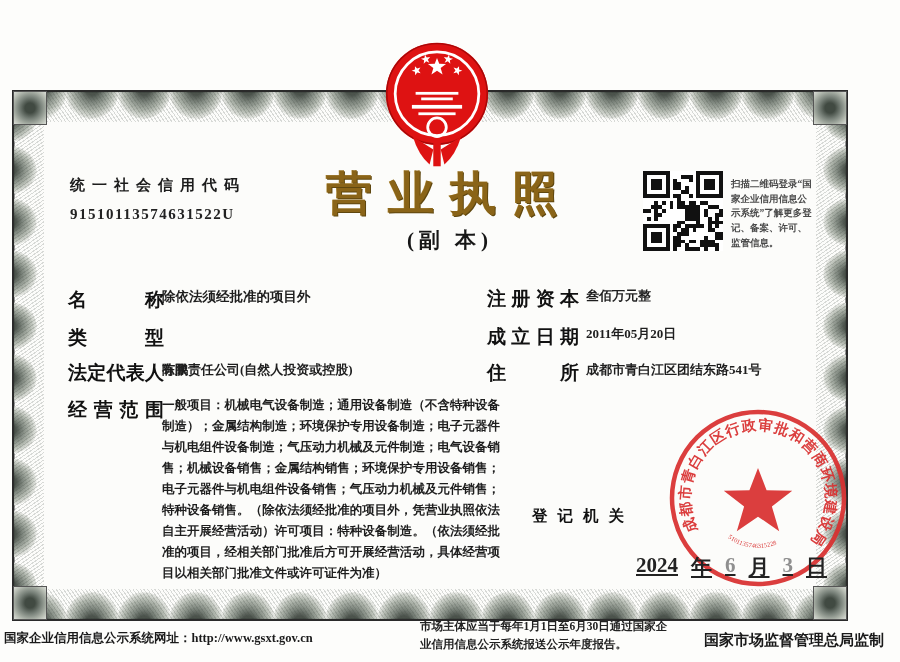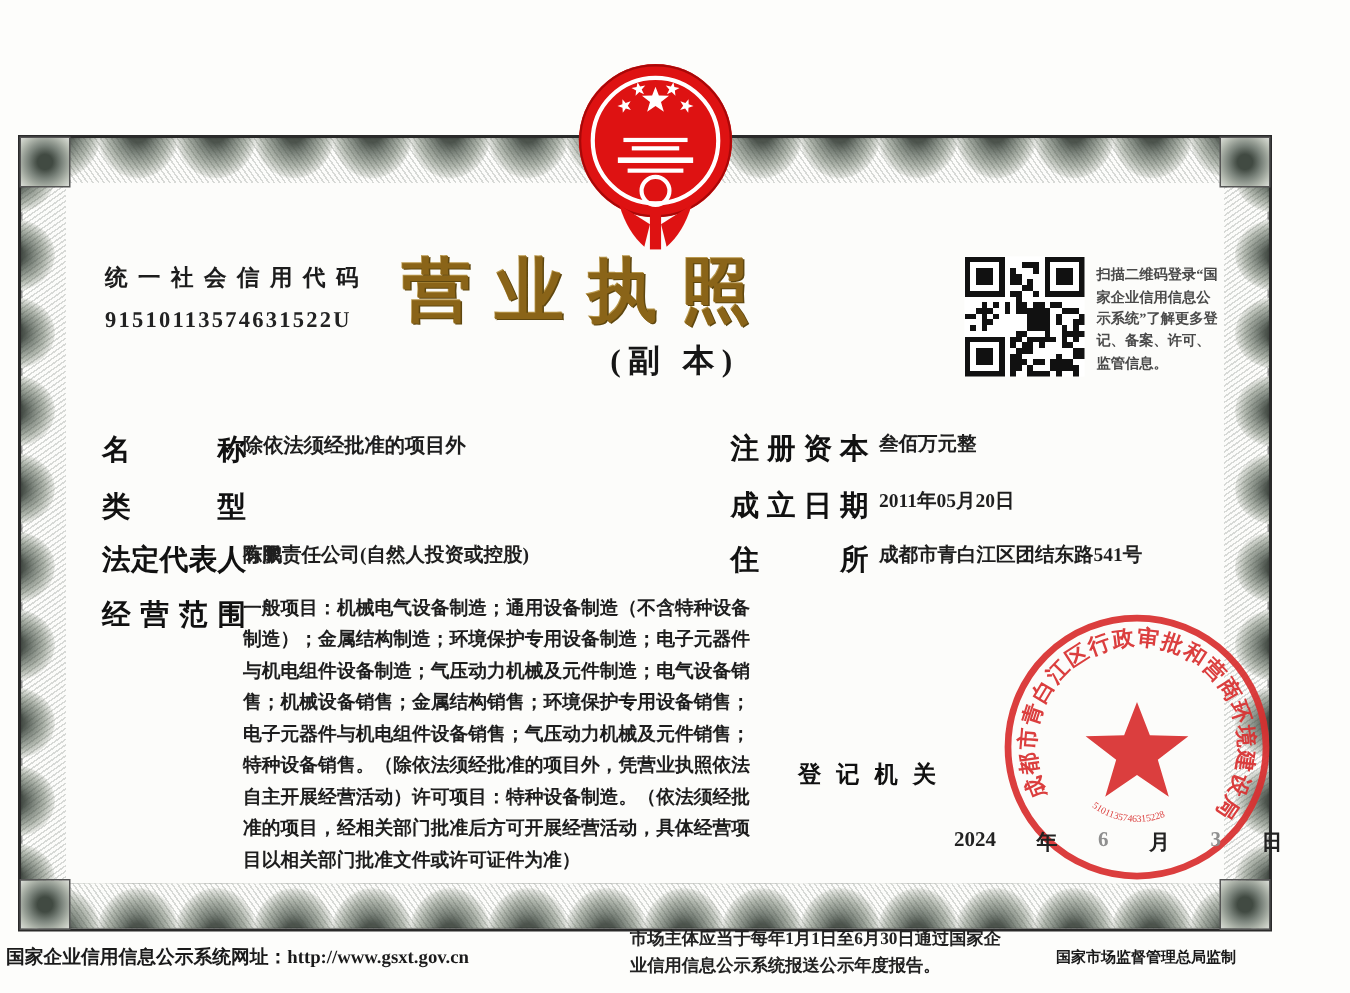--- a/index.html
+++ b/index.html
@@ -39,42 +39,42 @@
       radial-gradient(ellipse 30px 26px at 35px 26px,#39413a 0 7px,#6d766d 13px,#a9b0a6 21px,#e2e4df 27px,transparent 28px);
     background-size:auto,30px 52px;background-repeat:repeat,repeat-y;}
   .bcorner{width:32px;height:32px;position:absolute;
     background:radial-gradient(circle at 50% 50%,#414a42 0 5px,#79827a 11px,#b7bdb3 18px,#e6e8e3 24px);
     outline:1px solid #555;}
   .c-tl{left:0;top:0}.c-tr{right:0;top:0}.c-bl{left:0;bottom:0}.c-br{right:0;bottom:0}
 
   
   .codeLabel{left:70px;top:176px;font-size:15px;font-weight:700;letter-spacing:7px;color:#1c1c1c;}
   .codeVal{left:70px;top:206px;font-size:15px;font-weight:600;letter-spacing:1.5px;color:#222;}
-  .title{left:268px;top:163px;width:364px;font-size:46px;font-weight:700;
+  .title{left:268px;top:163px;width:364px;text-align:center;font-size:46px;font-weight:700;
     letter-spacing:16px;color:#8a6418;text-shadow:1px 1px 0 #5f470f, -0.5px -0.5px 0 #b9984d;}
   .subtitle{left:268px;top:226px;width:364px;text-align:center;font-size:21px;font-weight:700;
     letter-spacing:5px;color:#161616;}
   .qrbox{left:643px;top:171px;width:80px;height:80px;background:#fff;}
   .qrcap{left:731px;top:177px;width:82px;font-size:9.5px;line-height:1.55;font-weight:600;color:#4a4a4a;}
 
   
   .flabel{font-size:19px;font-weight:700;color:#111;text-align:justify;text-align-last:justify;}
   .fvalue{font-size:13px;font-weight:700;color:#1e1e1e;}
   .scope{width:338px;font-size:12.5px;line-height:21px;font-weight:600;text-align:justify;color:#1e1e1e;}
 
   
   .regLabel{left:532px;top:506px;width:92px;font-size:15.5px;font-weight:700;text-align:justify;text-align-last:justify;color:#111;}
-  .dateline{left:636px;top:553px;display:flex;gap:27px;font-size:14px;font-weight:600;color:#222;}
+  .dateline{left:636px;top:553px;display:flex;gap:13px;font-size:21px;font-weight:600;color:#222;text-decoration:underline;}
   .faintnum{color:#8f8f8f;}
   .seal{left:663px;top:403px;opacity:.93;}
 
   
   .footL{left:4px;top:630px;font-size:12.5px;font-weight:700;color:#1a1a1a;}
   .footM{left:420px;top:617px;width:258px;font-size:11.5px;line-height:1.6;font-weight:600;color:#222;}
-  .footR{left:704px;top:631px;font-size:10px;font-weight:700;color:#1a1a1a;}
+  .footR{left:704px;top:631px;font-size:15px;font-weight:700;color:#1a1a1a;}
 </style>
 </head>
 <body>
 
 <div class="frame">
   <div class="bstrip btop"></div>
   <div class="bstrip bbottom"></div>
   <div class="bstrip bleft"></div>
   <div class="bstrip bright"></div>
   <div class="bcorner c-tl"></div>

